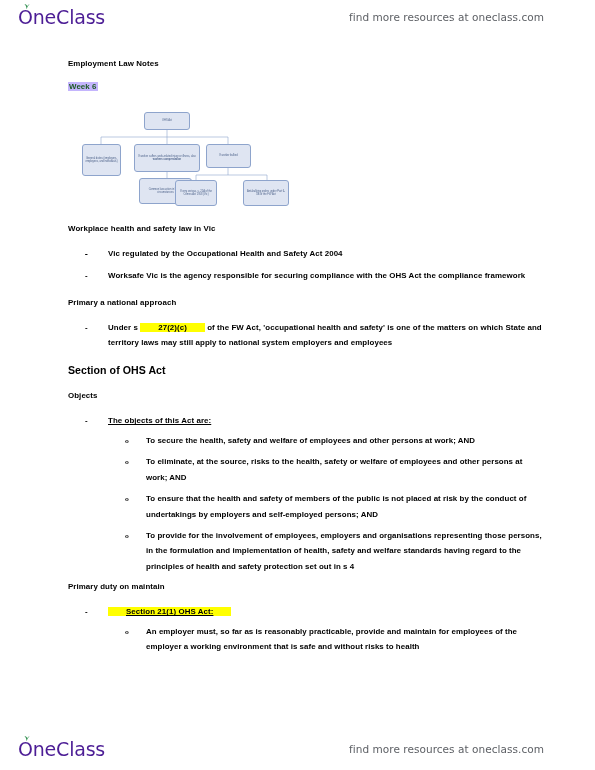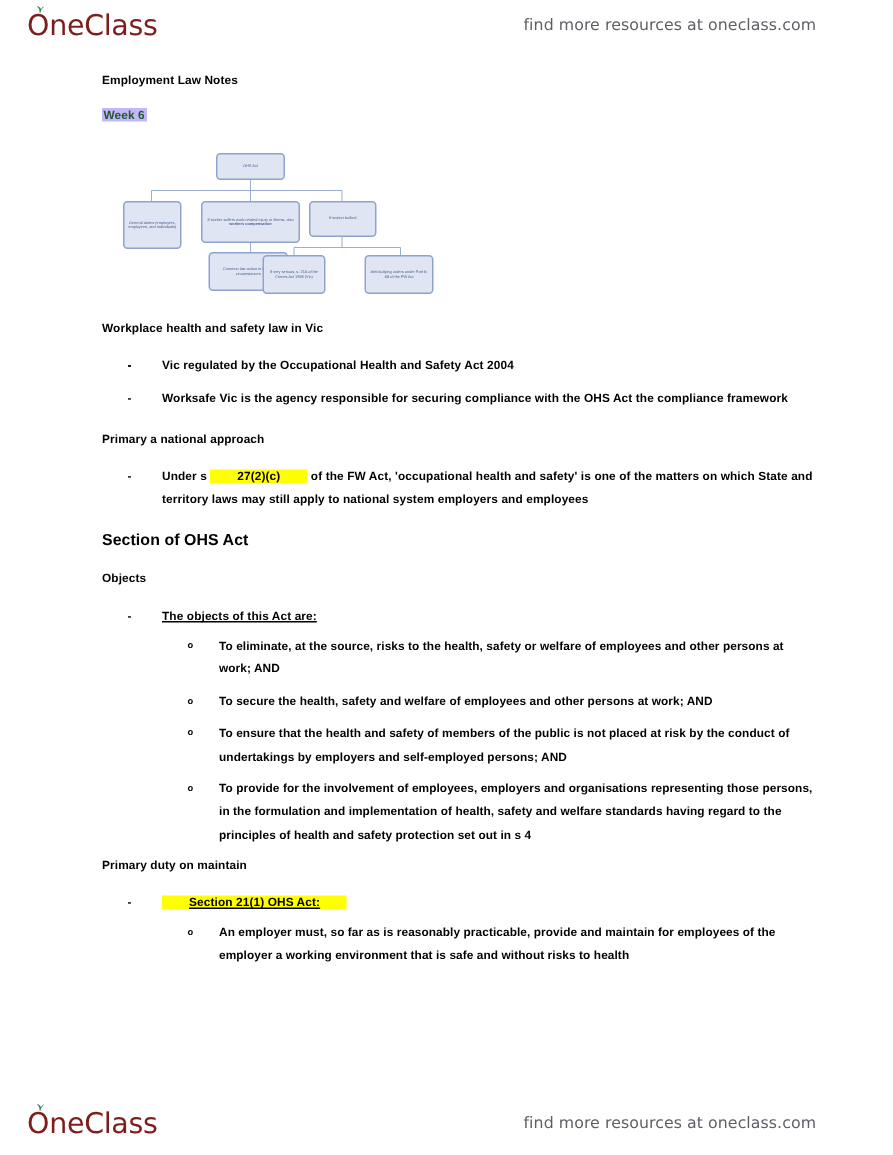--- a/index.html
+++ b/index.html
@@ -28,21 +28,21 @@
   .brand-band.header { top: 0; }
   .brand-band.footer { top: 732px; }
 
   .logo {
     position: absolute;
     left: 18px;
     display: flex;
     align-items: center;
     font-size: 19px;
     letter-spacing: -0.2px;
-    color: #7f1d1d;
+    color: #4c1d95;
     font-family: "DejaVu Sans", sans-serif;
     font-weight: 400;
   }
   .logo .o-wrap {
     position: relative;
     display: inline-block;
   }
   .logo .leaf {
     position: absolute;
     top: -3px;
@@ -56,21 +56,21 @@
     font-size: 10.5px;
     color: #5c5f64;
     font-family: "DejaVu Sans", sans-serif;
     letter-spacing: 0.05px;
   }
 
   
   .doc {
     position: absolute;
     left: 0;
-    top: 48px;
+    top: 58px;
     width: 595px;
   }
   .doc-inner {
     margin-left: 68px;
     margin-right: 50px;
   }
 
   .para {
     font-size: 7.9px;
     line-height: 1.52;
@@ -270,25 +270,25 @@
     <p class="para">Objects</p>
 
     <ul class="lvl1">
       <li>
         <span class="bullet">-</span>
         <span class="u">The objects of this Act are:</span>
 
         <ul class="lvl2">
           <li>
             <span class="bullet">o</span>
+            <span>To secure the health, safety and welfare of employees and other persons at work; AND</span>
+          </li>
+          <li>
+            <span class="bullet">o</span>
             <span>To eliminate, at the source, risks to the health, safety or welfare of employees and other persons at work; AND</span>
-          </li>
-          <li>
-            <span class="bullet">o</span>
-            <span>To secure the health, safety and welfare of employees and other persons at work; AND</span>
           </li>
           <li>
             <span class="bullet">o</span>
             <span>To ensure that the health and safety of members of the public is not placed at risk by the conduct of undertakings by employers and self-employed persons; AND</span>
           </li>
           <li>
             <span class="bullet">o</span>
             <span>To provide for the involvement of employees, employers and organisations representing those persons, in the formulation and implementation of health, safety and welfare standards having regard to the principles of health and safety protection set out in s 4</span>
           </li>
         </ul>

